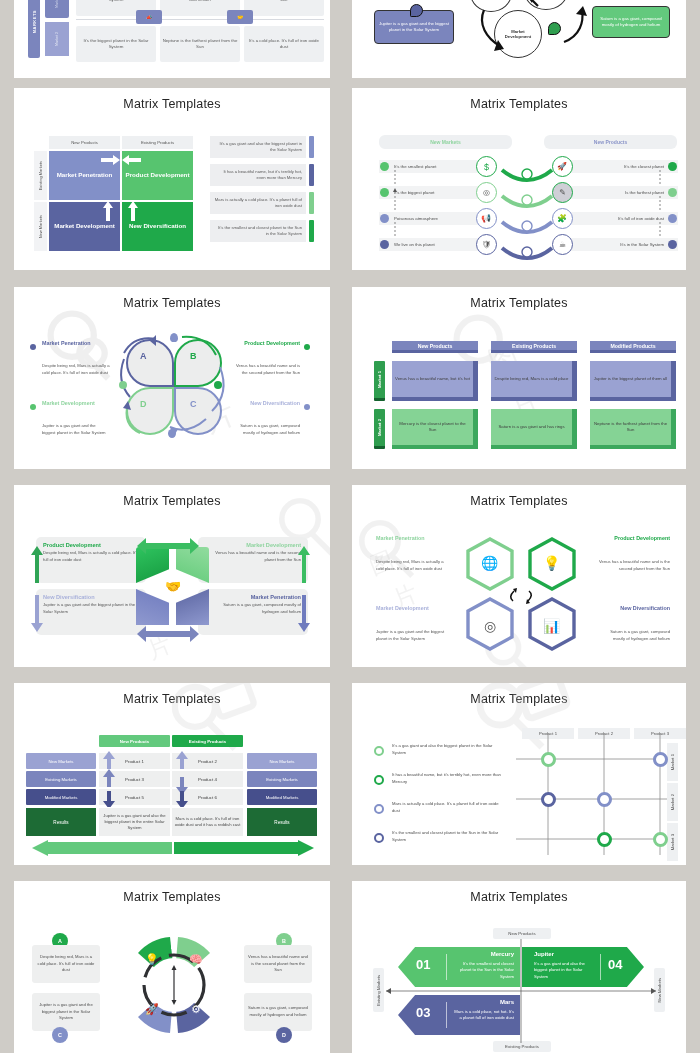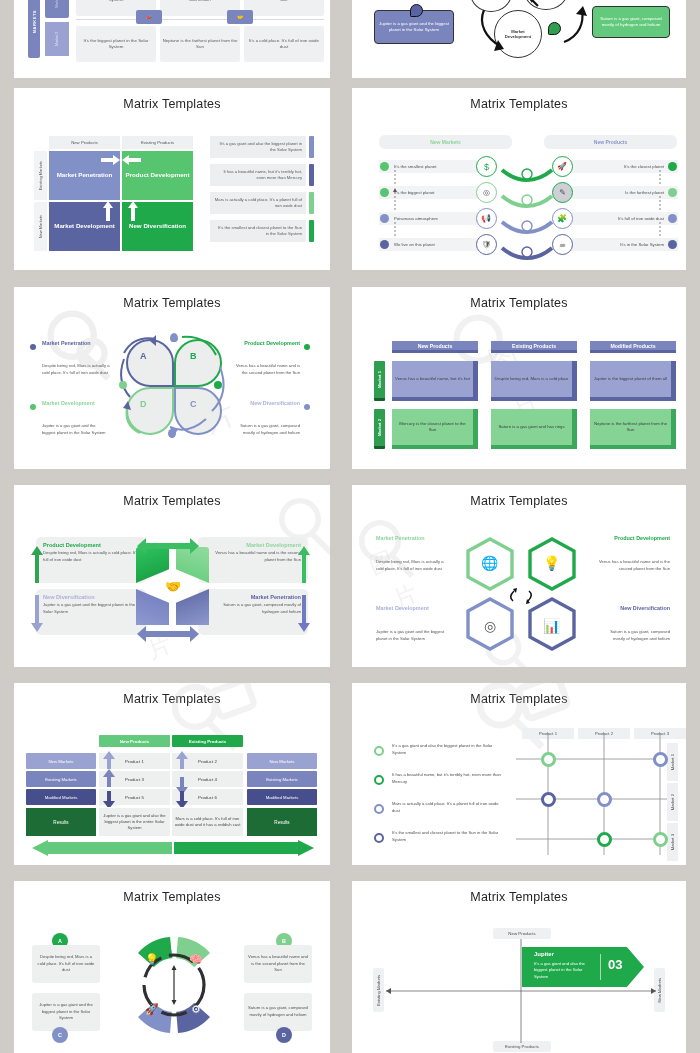--- a/index.html
+++ b/index.html
@@ -722,24 +722,36 @@
         <span class="vert">New Markets</span>
       </div>
 
   <svg class="abs" style="left:34px;top:58px;width:270px;height:104px;" viewBox="0 0 270 104">
     <line x1="0" y1="52" x2="270" y2="52" stroke="#555" stroke-width=".7"></line>
     <line x1="135" y1="0" x2="135" y2="104" stroke="#555" stroke-width=".7"></line>
     <path d="M0 52 l5 -3 v6 z" fill="#555"></path>
         <path d="M270 52 l-5 -3 v6 z" fill="#555"></path>
   </svg>
 
+  <div class="abs" style="left:46px;top:66px;width:122px;height:40px;background:#57c46f;clip-path:polygon(14% 0,100% 0,100% 100%,14% 100%,0 50%);">
+    <div class="abs a-num" style="left:18px;top:10px;"><span>01</span></div>
+    <div class="abs" style="left:48px;top:7px;width:1px;height:26px;background:#ffffff99;"></div>
+    <div class="abs a-t" style="left:54px;top:4px;width:62px;text-align:right;"><span>Mercury</span></div>
+    <div class="abs a-b" style="left:54px;top:14px;width:62px;text-align:right;"><span>It's the smallest and closest planet to the Sun in the Solar System</span></div>
+  </div>
 
   <div class="abs" style="left:170px;top:66px;width:122px;height:40px;background:#1fa94a;clip-path:polygon(0 0,86% 0,100% 50%,86% 100%,0 100%);">
-    <div class="abs a-num" style="left:86px;top:10px;"><span>03</span></div>
+    <div class="abs a-num" style="left:86px;top:10px;"><span>04</span></div>
     <div class="abs" style="left:78px;top:7px;width:1px;height:26px;background:#ffffff99;"></div>
     <div class="abs a-t" style="left:12px;top:4px;width:62px;"><span>Jupiter</span></div>
     <div class="abs a-b" style="left:12px;top:14px;width:62px;"><span>It's a gas giant and also the biggest planet in the Solar System</span></div>
   </div>
 
+  <div class="abs" style="left:46px;top:114px;width:122px;height:40px;background:#5a64a0;clip-path:polygon(14% 0,100% 0,100% 100%,14% 100%,0 50%);">
+    <div class="abs a-num" style="left:18px;top:10px;"><span>03</span></div>
+    <div class="abs" style="left:48px;top:7px;width:1px;height:26px;background:#ffffff99;"></div>
+    <div class="abs a-t" style="left:54px;top:4px;width:62px;text-align:right;"><span>Mars</span></div>
+    <div class="abs a-b" style="left:54px;top:14px;width:62px;text-align:right;"><span>Mars is a cold place, not hot. It's a planet full of iron oxide dust</span></div>
+  </div>
 
 </div>
 
 </div>
 
 </body></html>

